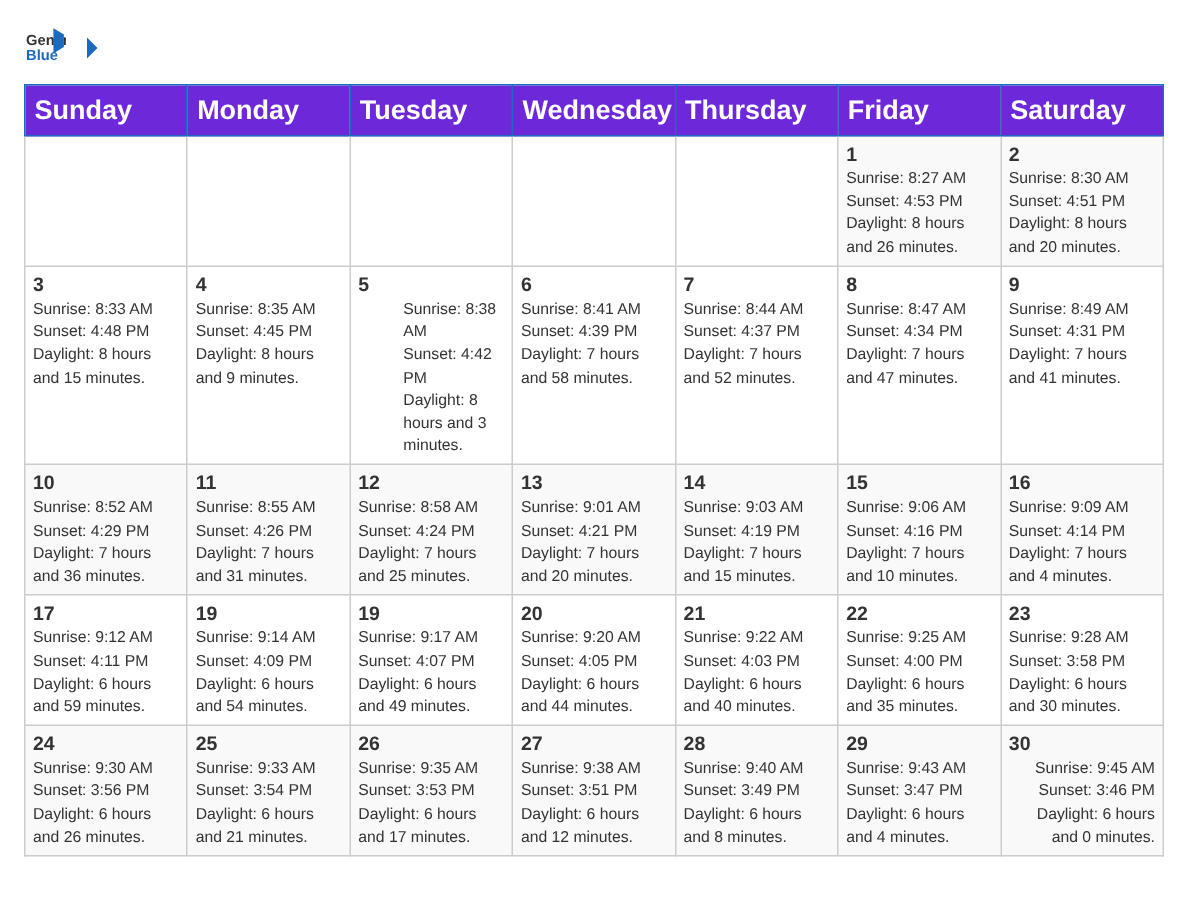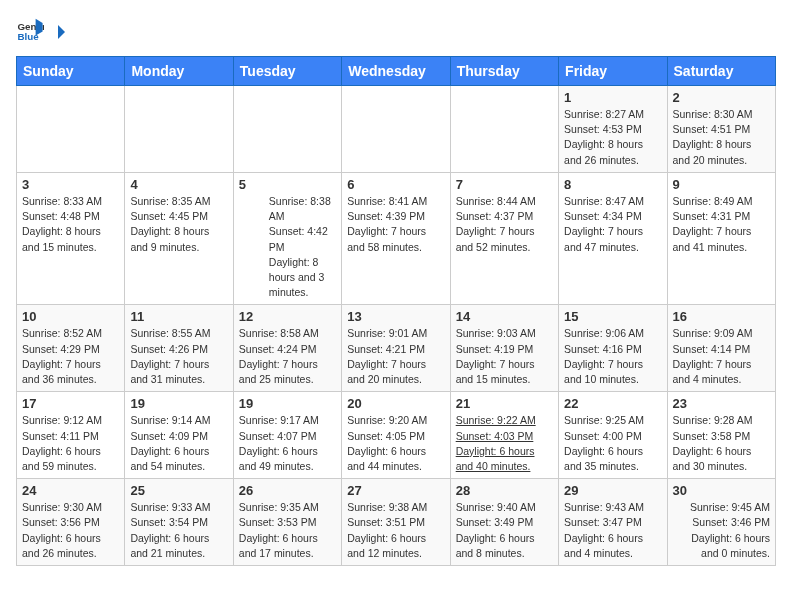--- a/index.html
+++ b/index.html
@@ -46,25 +46,25 @@
     .location-title {
       font-size: 16px;
       color: #555;
     }
     .calendar-table {
       width: 100%;
       border-collapse: collapse;
       table-layout: fixed;
     }
     .calendar-table th {
-      background-color: #3b82f6;
+      background-color: #6d28d9;
       color: #fff;
       text-align: left;
       padding: 6px 6px;
-      font-size: 14px;
+      font-size: 18px;
       font-weight: bold;
       border: 1px solid #1a6bbf;
     }
     .calendar-table td {
       border: 1px solid #ccc;
       vertical-align: top;
       padding: 4px 5px;
       font-size: 11px;
       color: #333;
       height: 80px;
@@ -259,21 +259,21 @@
 Daylight: 6 hours and 49 minutes.</div>
         </td>
         <td>
           <span class="day-number">20</span>
           <div class="day-info" style="white-space: pre-line;">Sunrise: 9:20 AM
 Sunset: 4:05 PM
 Daylight: 6 hours and 44 minutes.</div>
         </td>
         <td>
           <span class="day-number">21</span>
-          <div class="day-info" style="white-space: pre-line; text-decoration: underline;">Sunrise: 9:22 AM
+          <div class="day-info" style="white-space: pre-line;">Sunrise: 9:22 AM
 Sunset: 4:03 PM
 Daylight: 6 hours and 40 minutes.</div>
         </td>
         <td>
           <span class="day-number">22</span>
           <div class="day-info" style="white-space: pre-line;">Sunrise: 9:25 AM
 Sunset: 4:00 PM
 Daylight: 6 hours and 35 minutes.</div>
         </td>
         <td>

